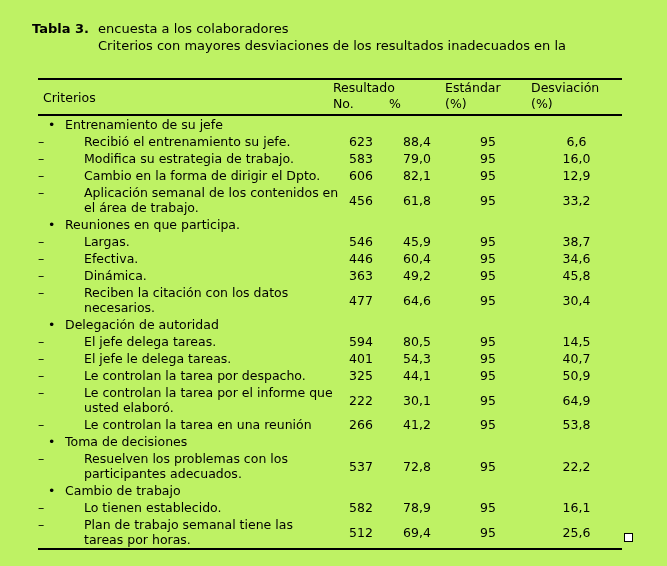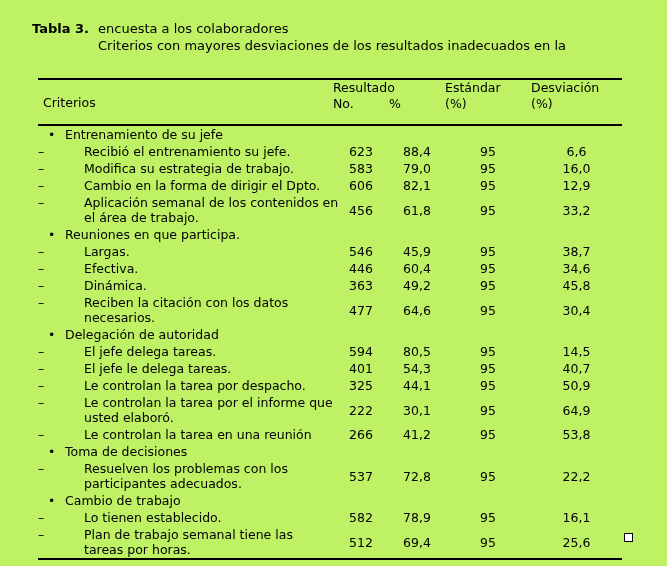--- a/index.html
+++ b/index.html
@@ -30,21 +30,21 @@
     font-size:12.5px;
   }
   .tbl th{font-weight:normal;padding:0;}
   th.crit-h{
     text-align:left;vertical-align:middle;
     padding-left:5px;
     border-bottom:2px solid #000;
   }
   .tbl thead .h2 th{border-bottom:2px solid #000;}
   .hc{text-align:left;line-height:16px;padding:2px 0 1px;}
-  .h2 .hc{padding:0 0 12px;}
+  .h2 .hc{padding:0 0 2px;}
   
   .tbl tbody td{vertical-align:middle;padding:1px 0;}
   .num{text-align:center;line-height:15px;}
   .item{display:flex;align-items:flex-start;}
   .item .mk{flex:0 0 7px;line-height:15px;}
   .section{display:flex;align-items:flex-start;padding-left:10px;}
   .section .mk{flex:0 0 17px;line-height:15px;}
   .lines{display:block;min-width:0;margin-left:39px;}
   .ln{display:block;white-space:nowrap;line-height:15px;}
   

